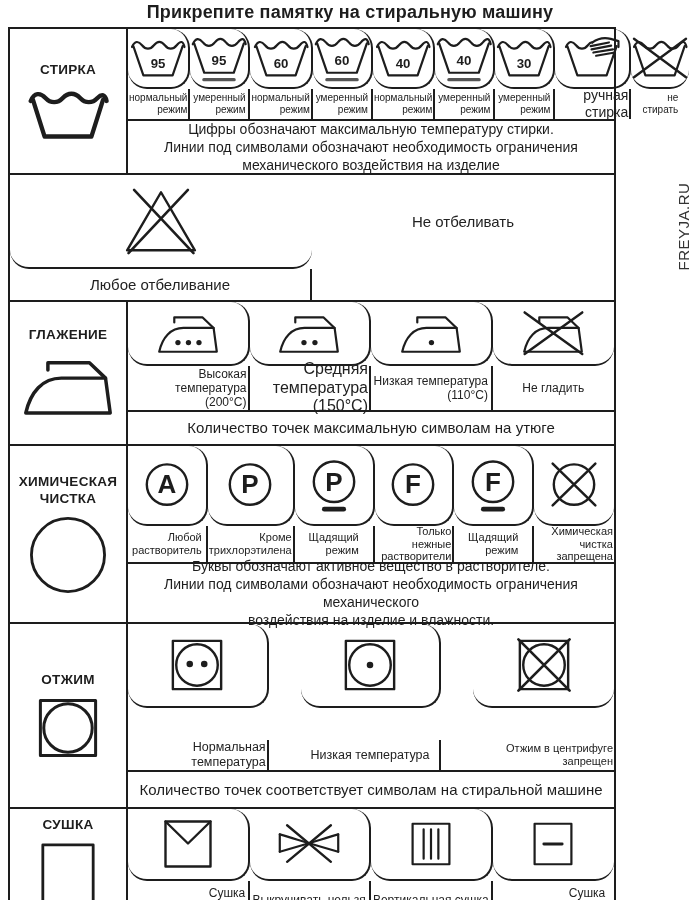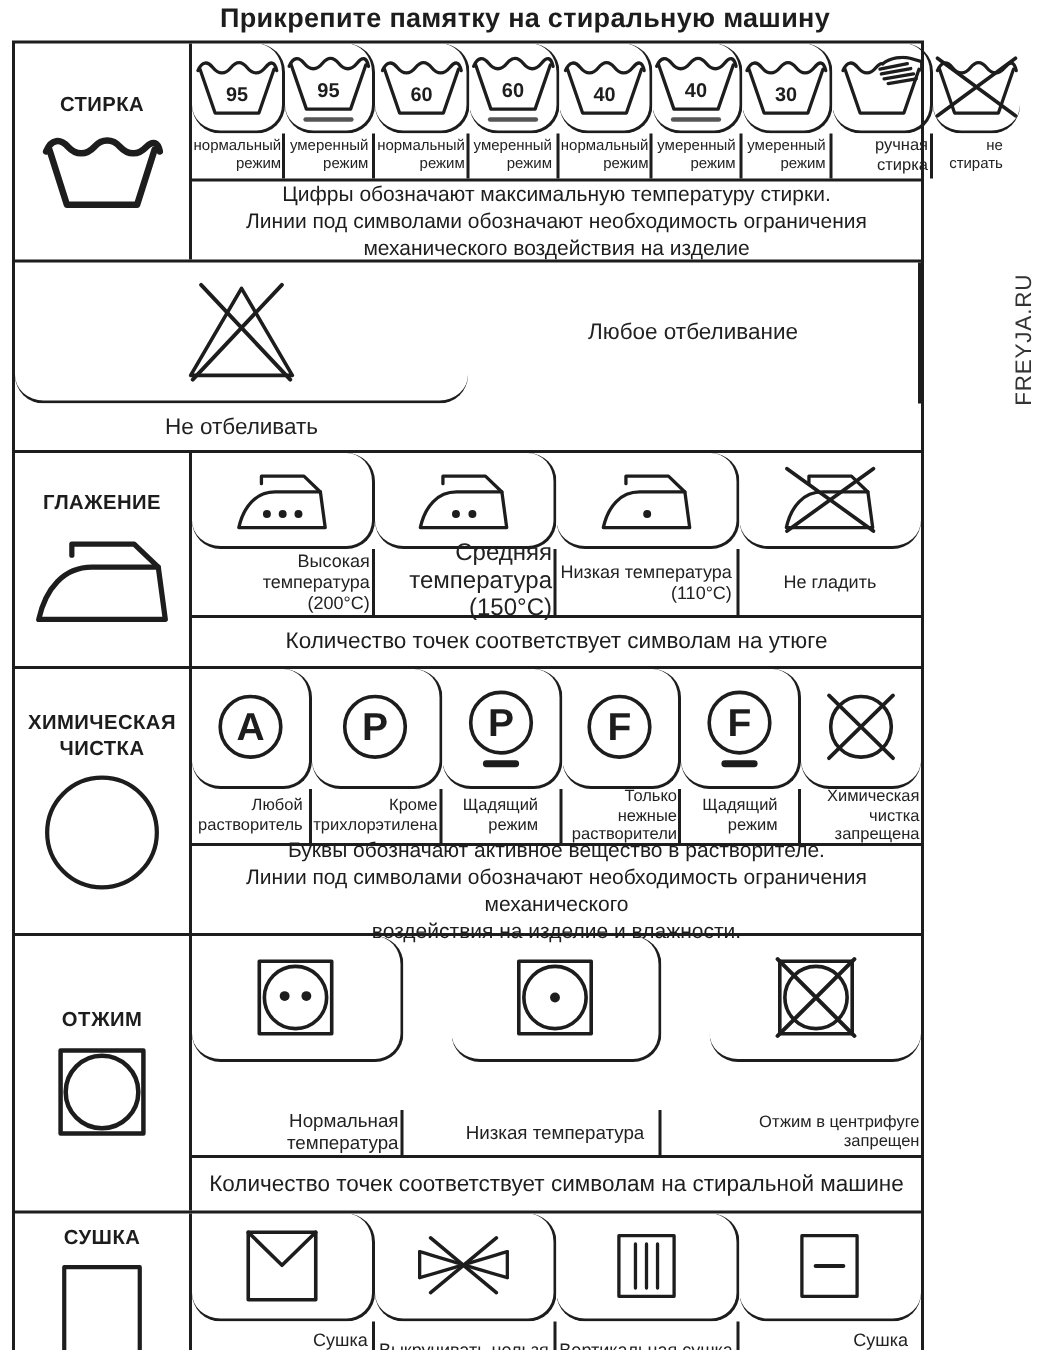--- a/index.html
+++ b/index.html
@@ -166,43 +166,43 @@
           <div class="cap-cell" style="font-size: 10px;">нормальный
 режим</div>
           <div class="cap-cell" style="font-size: 10px;">умеренный
 режим</div>
           <div class="cap-cell" style="font-size: 10px;">нормальный
 режим</div>
           <div class="cap-cell" style="font-size: 10px;">умеренный
 режим</div>
           <div class="cap-cell" style="font-size: 10px;">умеренный
 режим</div>
-          <div class="cap-cell" style="font-size: 11px; padding-left: 28px;">ручная
+          <div class="cap-cell" style="font-size: 14px; padding-left: 28px;">ручная
 стирка</div>
           <div class="cap-cell col-last" style="font-size: 10px;">не
 стирать</div>
         </div>
         <div class="note-cell" style="height: 54px; font-size: 14px;">Цифры обозначают максимальную температуру стирки.
 Линии под символами обозначают необходимость ограничения
 механического воздействия на изделие</div>
       </div>
     </div>
     <div class="row">
       <div class="row-body">
         <div class="sym-grid" style="grid-template-columns: repeat(2, 1fr); grid-template-rows: 94px 31px;">
           <div class="sym-cell col-last">
             <span>
               <svg width="78" height="69" viewBox="0 0 84 74" fill="none" stroke="#1d1d1d" stroke-width="2.6" stroke-linecap="round" stroke-linejoin="round">
                 <path d="M42,5.5 L78.5,68 L5.5,68 Z"></path>
                 <path d="M13,3 L77,71 M71,3 L7,71" stroke-width="2.8"></path>
               </svg>
             </span>
           </div>
+          <div class="cap-cell col-last" style="font-size: 15px;">Не отбеливать</div>
           <div class="cap-cell" style="font-size: 15px;">Любое отбеливание</div>
-          <div class="cap-cell col-last" style="font-size: 15px;">Не отбеливать</div>
         </div>
       </div>
     </div>
     <div class="row">
       <div class="label-cell">
         <div class="label-text">ГЛАЖЕНИЕ</div>
         <span class="left-icon">
           <svg width="94" height="67" viewBox="0 0 70 50" fill="none" stroke="#1d1d1d" stroke-width="2.6" stroke-linecap="round" stroke-linejoin="round">
             <path d="M3.5,45.5 C7,30 16,19.5 30,19.5 L63,19.5 L66.5,45.5 Z"></path>
             <path d="M20,13.5 L20,8 L51,8 L63,19.5"></path>
@@ -251,21 +251,21 @@
             </span>
           </div>
           <div class="cap-cell" style="font-size: 12px;">Высокая температура
 (200°С)</div>
           <div class="cap-cell" style="font-size: 16px;">Средняя температура
 (150°С)</div>
           <div class="cap-cell" style="font-size: 12px;">Низкая температура
 (110°С)</div>
           <div class="cap-cell col-last" style="font-size: 12px;">Не гладить</div>
         </div>
-        <div class="note-cell" style="height: 34px; font-size: 15px;">Количество точек соответствует символам на утюге</div>
+        <div class="note-cell" style="height: 34px; font-size: 15px;">Количество точек максимальную символам на утюге</div>
       </div>
     </div>
     <div class="row">
       <div class="label-cell">
         <div class="label-text">ХИМИЧЕСКАЯ
 ЧИСТКА</div>
         <span class="left-icon">
           <svg width="78" height="78" viewBox="0 0 80 80" fill="none" stroke="#1d1d1d" stroke-width="2.9" stroke-linecap="round" stroke-linejoin="round">
             <circle cx="40" cy="40" r="37.5"></circle>
           </svg>

